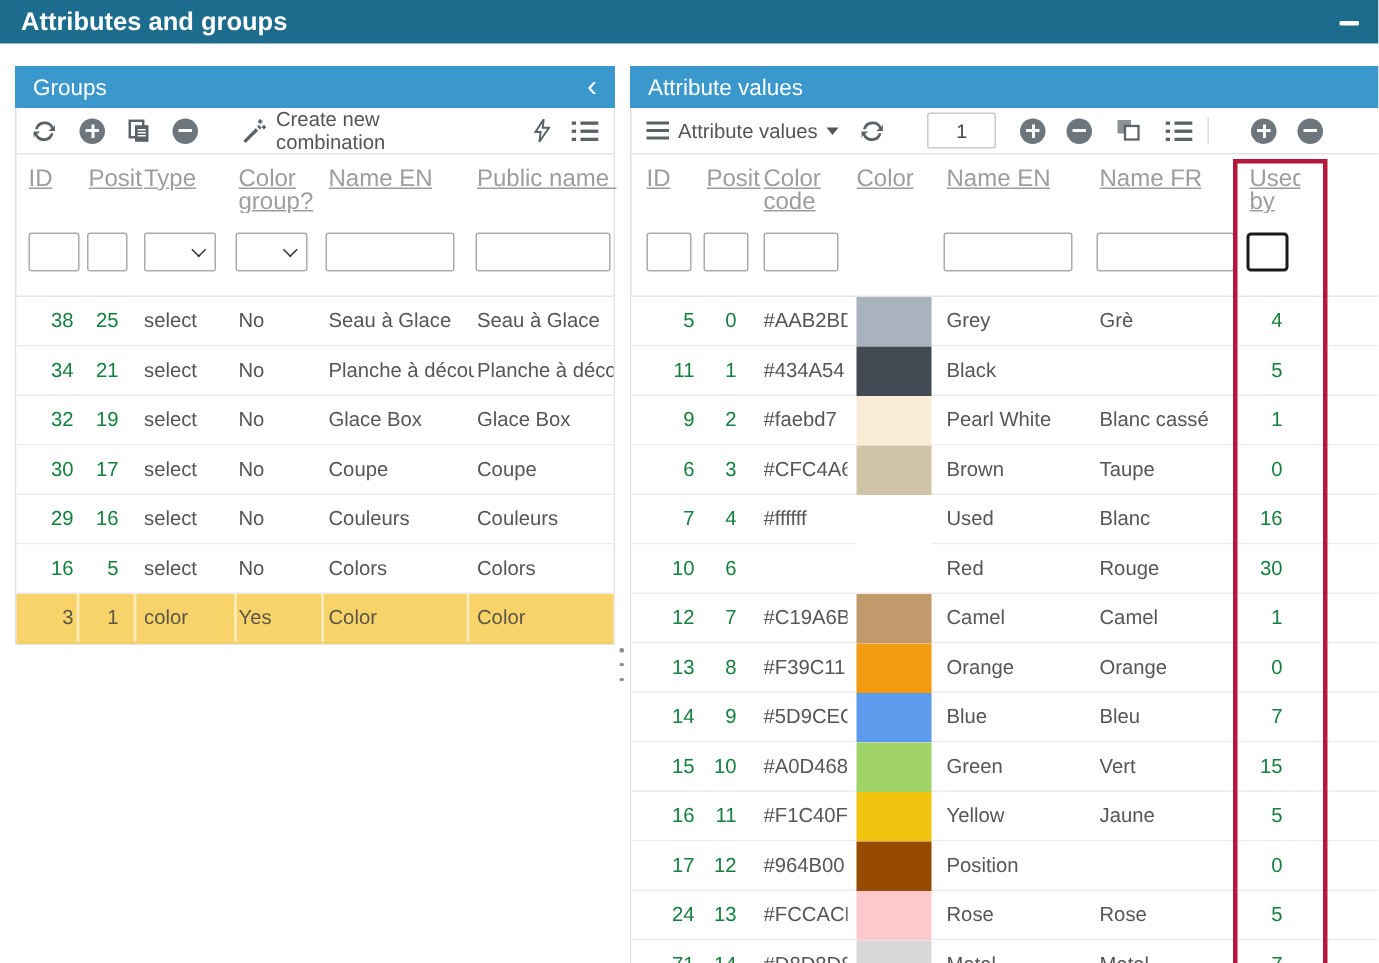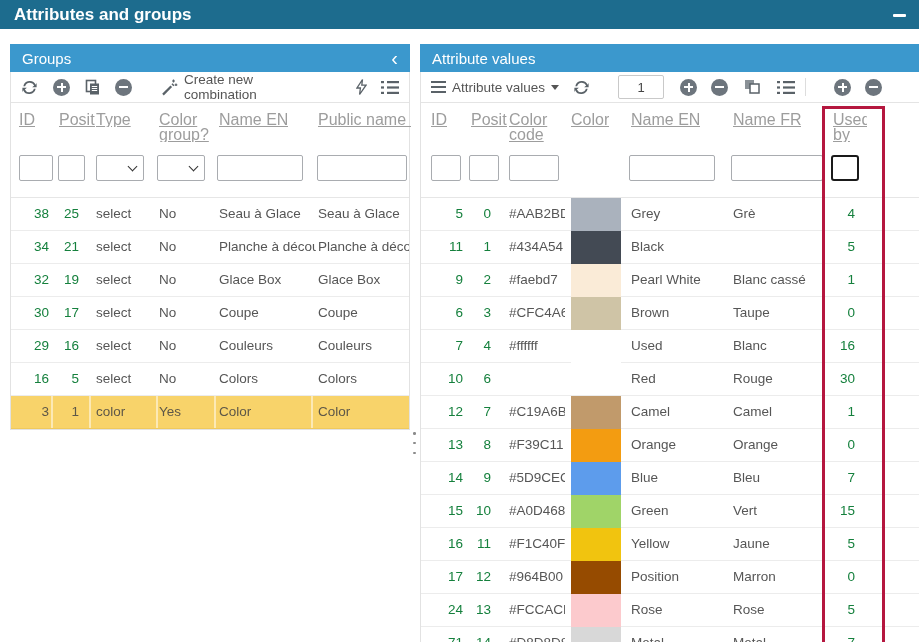--- a/index.html
+++ b/index.html
@@ -376,21 +376,20 @@
           <span class="cell r-ne">Yellow</span>
           <span class="cell r-nf">Jaune</span>
           <span class="cell r-ub dim">5</span>
         </div>
         <div class="trow">
           <span class="cell r-id dim">17</span>
           <span class="cell r-pos dim">12</span>
           <span class="cell r-code">#964B00</span>
           <div class="cell r-swatch" style="background: rgb(150, 75, 0);"></div>
           <span class="cell r-ne">Position</span>
-          <span class="cell r-nf">Marron</span>
           <span class="cell r-ub dim">0</span>
         </div>
         <div class="trow">
           <span class="cell r-id dim">24</span>
           <span class="cell r-pos dim">13</span>
           <span class="cell r-code">#FCCACD</span>
           <div class="cell r-swatch" style="background: rgb(252, 202, 205);"></div>
           <span class="cell r-ne">Rose</span>
           <span class="cell r-nf">Rose</span>
           <span class="cell r-ub dim">5</span>

